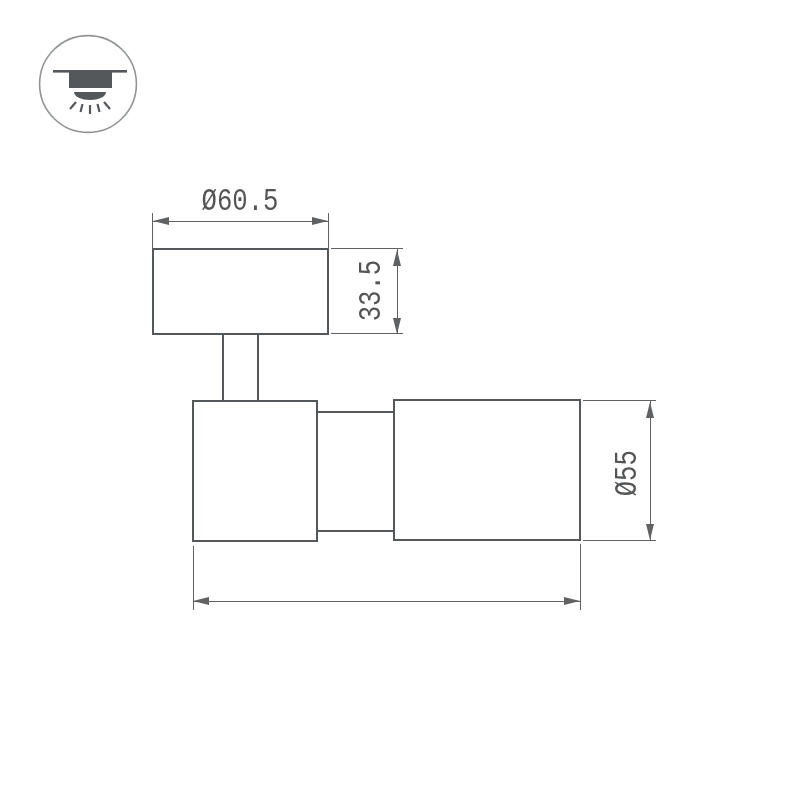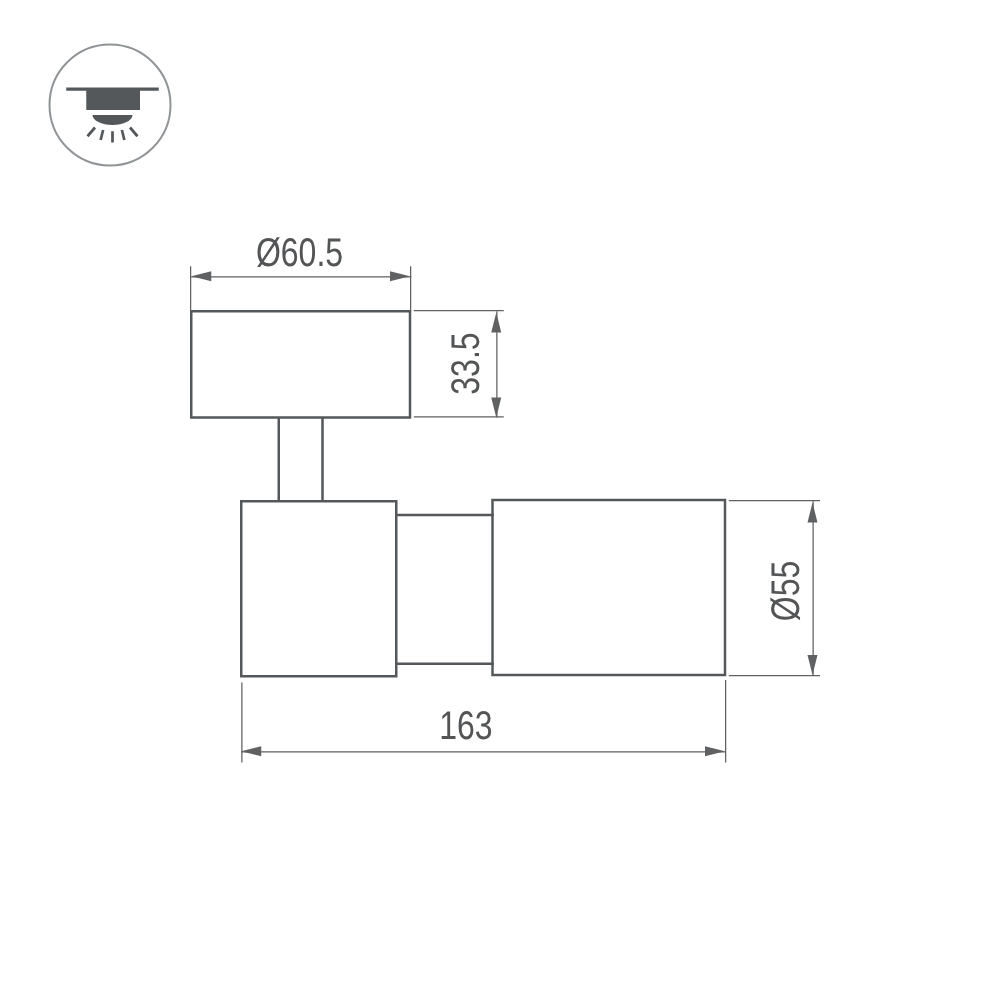--- a/index.html
+++ b/index.html
@@ -1,18 +1,18 @@
 <!DOCTYPE html>
 <html style="--c-background: #ffffff; --c-outline: #54585a; --c-dim: #5f6163; --c-text: #525456; --c-icon: #54585b; --c-circle: #909496;"><head>
 <meta charset="utf-8">
 <style>
   html,body{margin:0;padding:0;background:#fff;}
   #canvas{
     position:relative;width:800px;height:628px;background:var(--c-background,#ffffff);
-    font-family:Liberation Sans, sans-serif;overflow:hidden;
+    font-family:Liberation Mono, monospace;overflow:hidden;
   }
   
   .shape{position:absolute;box-sizing:border-box;border:2px solid var(--c-outline,#54585a);background:transparent;}
   .base-rect{left:152px;top:248px;width:177px;height:87px;}
   .stem{left:222px;top:334px;width:37px;height:67px;border:none;border-left:2px solid var(--c-outline,#54585a);border-right:2px solid var(--c-outline,#54585a);}
   .body-rear{left:192px;top:400px;width:126px;height:142px;}
   .body-front{left:393px;top:399px;width:188px;height:142px;}
   .hline{position:absolute;height:2px;background:var(--c-outline,#54585a);}
   .neck-top{left:317px;top:411px;width:78px;}
   .neck-bottom{left:317px;top:530px;width:78px;}
@@ -86,17 +86,14 @@
   <div class="arrow down" style="left:646px;top:524px;"></div>
   <div class="dim-label rot" style="left:628px;top:473px;">
     <span class="cond">Ø55</span>
   </div>
 
   <div class="extline" style="left:193px;top:546px;width:1px;height:64px;"></div>
   <div class="extline" style="left:580px;top:544px;width:1px;height:66px;"></div>
   <div class="dimline" style="left:193px;top:601px;width:387px;height:1px;"></div>
   <div class="arrow left" style="left:193px;top:597px;"></div>
   <div class="arrow right" style="left:564px;top:597px;"></div>
-  <div class="dim-label" style="left:373px;top:580px;">
-    <span class="cond">163</span>
-  </div>
 
 </div>
 
 </body></html>

